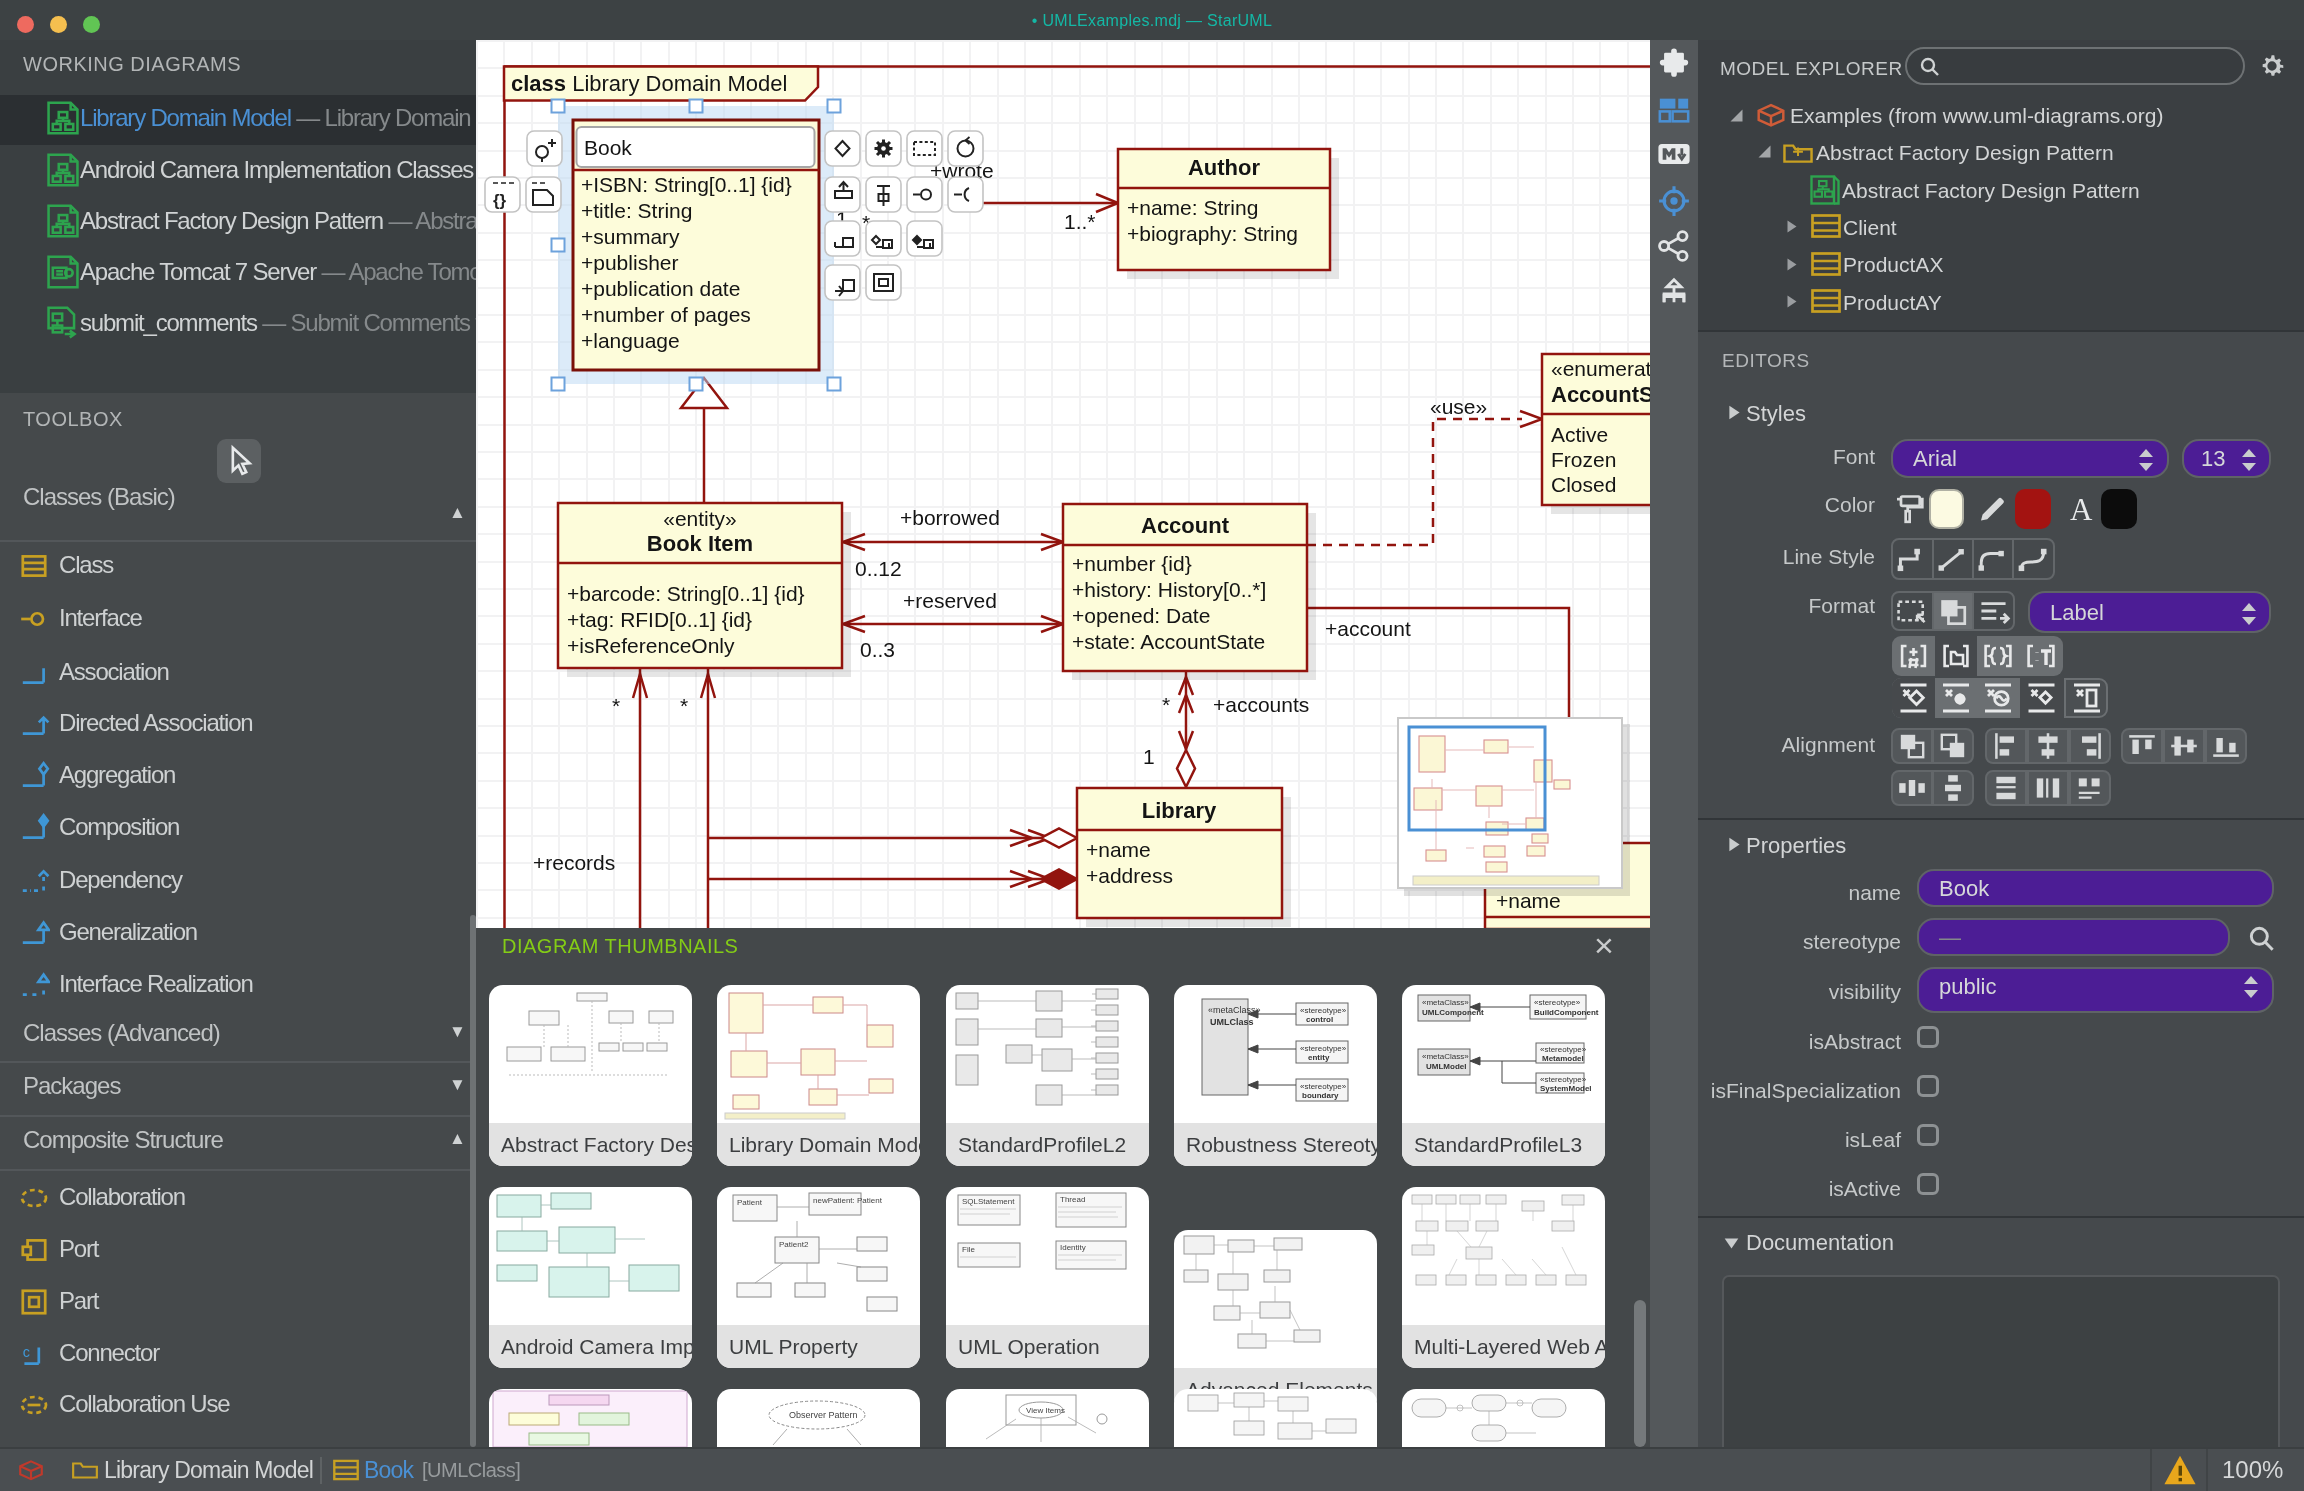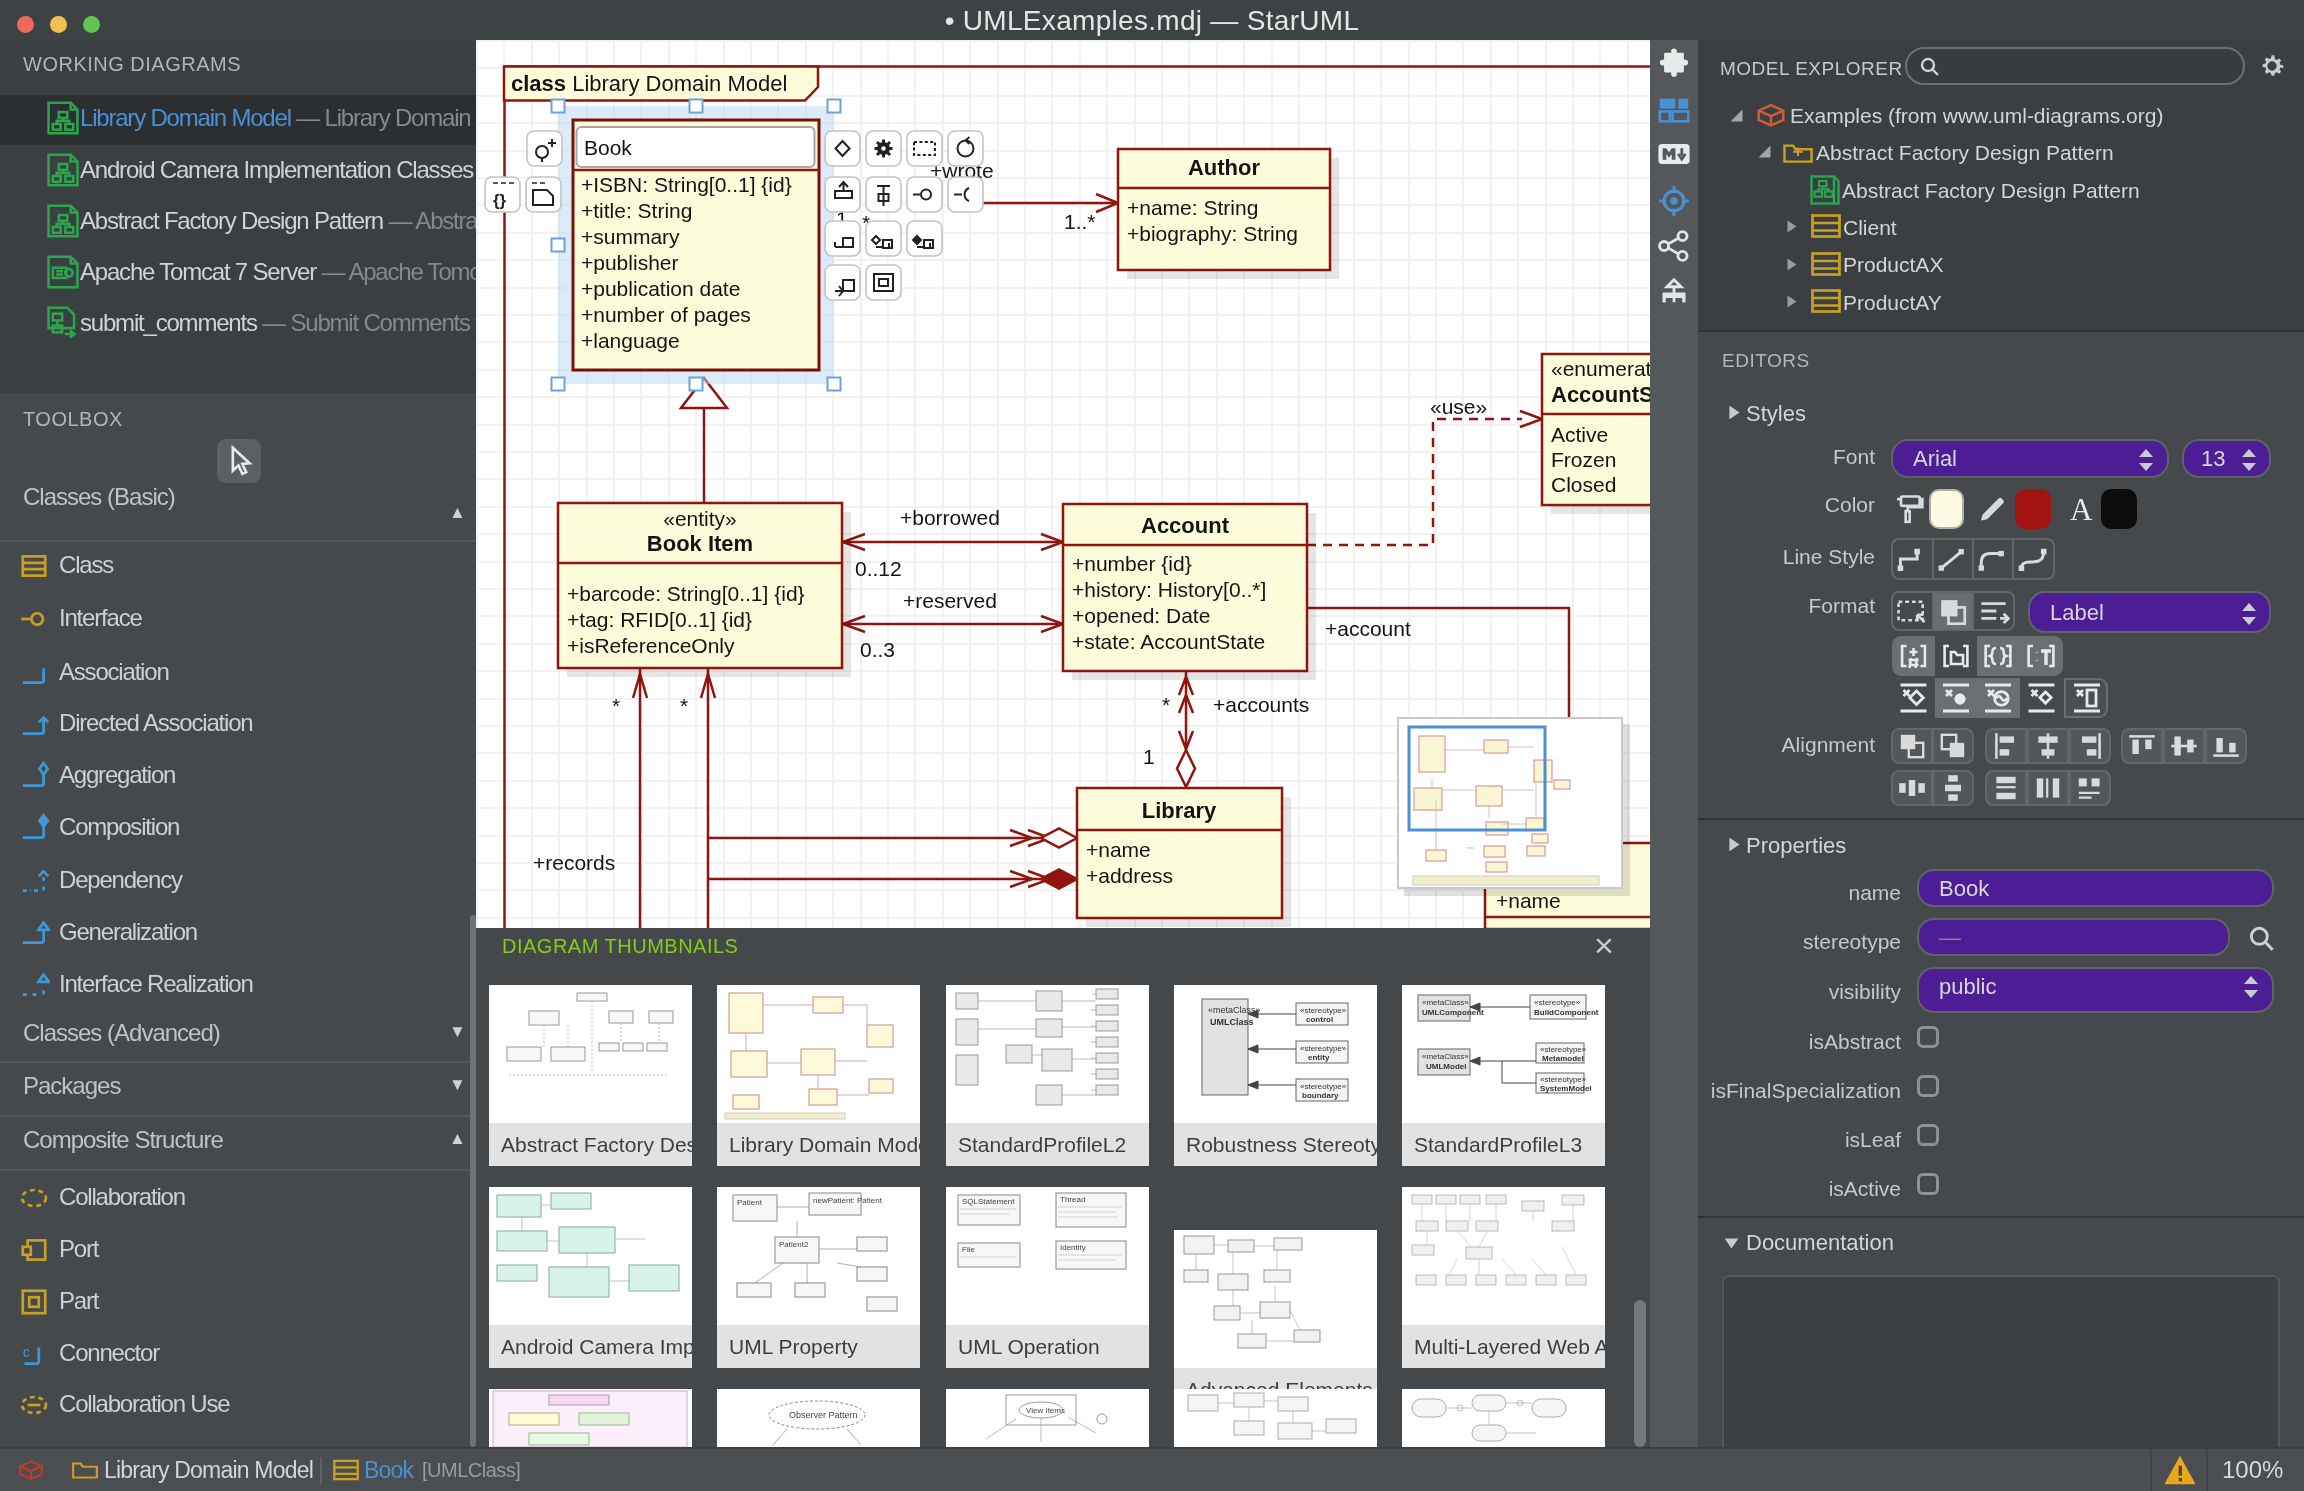--- a/index.html
+++ b/index.html
@@ -3,21 +3,21 @@
 <meta charset="utf-8">
 <style>
   * { margin:0; padding:0; box-sizing:border-box; }
   html,body { width:2304px; height:1491px; overflow:hidden; background:#3d4143; }
   body { font-family:"Liberation Sans", sans-serif; position:relative; }
   .abs { position:absolute; }
   
   #titlebar { position:absolute; left:0; top:0; width:2304px; height:40px; background:#3d4244; }
   #titlebar .tl { position:absolute; top:15.5px; width:17px; height:17px; border-radius:50%; }
   #titlebar .title { position:absolute; top:0; left:0; right:0; text-align:center; line-height:42px;
-     font-size:28px; color:#e5e5e5; letter-spacing:0.3px; }
+     font-size:16px; color:#14b8a6; letter-spacing:0.3px; }
   
   #sidetop { position:absolute; left:0; top:40px; width:476px; height:353px; background:#3a3f41; overflow:hidden; }
   #sidebot { position:absolute; left:0; top:393px; width:476px; height:1054px; background:#45494b; overflow:hidden; }
   .sechead { position:absolute; left:23px; font-size:20px; color:#b2b5b6; letter-spacing:0.5px; }
   .srow { position:absolute; left:0; width:476px; height:46px; white-space:nowrap; overflow:hidden; }
   .srow .ic { position:absolute; left:46px; top:5px; }
   .srow .tx { position:absolute; left:80px; top:0; line-height:46px; font-size:24px; letter-spacing:-1.2px; color:#d0d3d4; }
   .srow .mut { color:#85898b; }
   .trow { position:absolute; left:0; width:476px; height:48px; }
   .trow .ic { position:absolute; left:18px; top:9px; }
@@ -27,21 +27,21 @@
   .tdiv  { position:absolute; left:0; width:476px; height:2px; background:#53575a; }
   
   #canvas { position:absolute; left:476px; top:40px; width:1174px; height:888px; background:#ffffff;
     background-image:
       repeating-linear-gradient(to right, #f2f2f3 0 2px, transparent 2px 27.4px),
       repeating-linear-gradient(to bottom, #f2f2f3 0 2px, transparent 2px 27.4px);
     overflow:hidden; }
   
   #thumbs { position:absolute; left:476px; top:928px; width:1174px; height:519px; background:#44484a; overflow:hidden; }
   #thumbs .hd { position:absolute; left:26px; top:0; line-height:36px; font-size:20px; letter-spacing:0.5px; color:#84cc16; }
-  .card { position:absolute; width:203px; height:181px; background:#ffffff; border-radius:0; overflow:hidden; }
+  .card { position:absolute; width:203px; height:181px; background:#ffffff; border-radius:14px; overflow:hidden; }
   .card .cap { position:absolute; left:0; bottom:0; width:203px; height:43px; background:#e2e2e2;
      font-size:21px; color:#3c3e40; line-height:43px; padding-left:12px; white-space:nowrap; overflow:hidden; }
   
   #strip { position:absolute; left:1650px; top:40px; width:48px; height:1407px; background:#54585b; }
   
   #rpanel { position:absolute; left:1698px; top:40px; width:606px; height:1407px; background:#45494c; overflow:hidden; }
   #rtop { position:absolute; left:0; top:0; width:606px; height:292px; background:#3b3f42; }
   .rlabel { position:absolute; font-size:21px; color:#c6c9ca; text-align:right; line-height:34px; }
   .rtext  { position:absolute; font-size:21px; color:#d3d5d6; white-space:nowrap; }
   .inbox { position:absolute; background:#4c1d95; border:2px solid #5f6366; border-radius:17px; }

